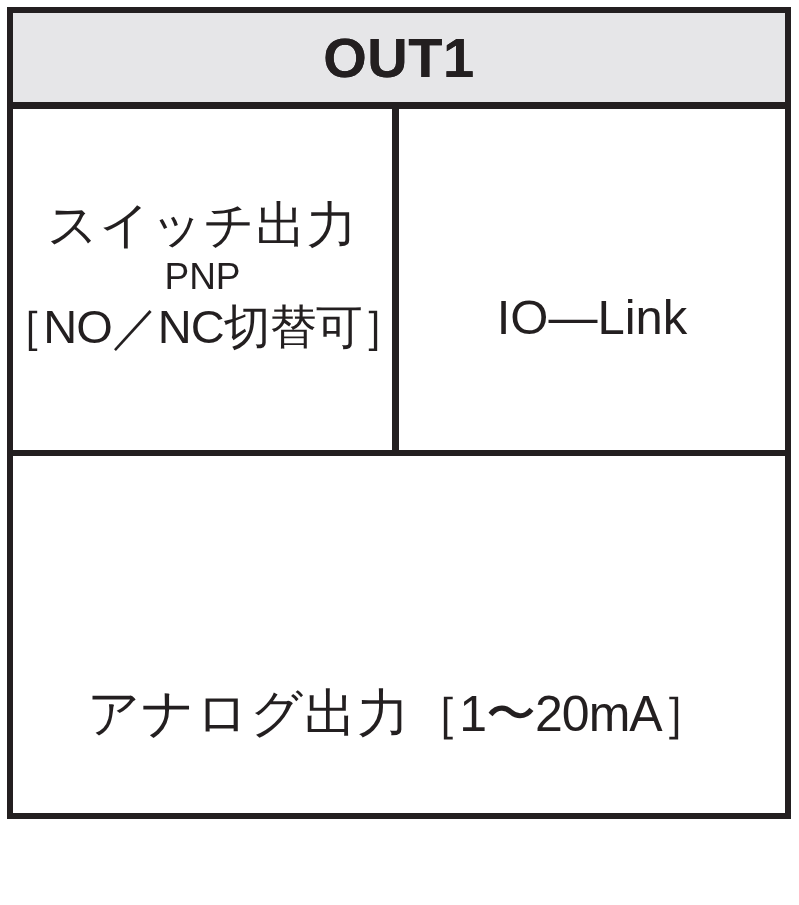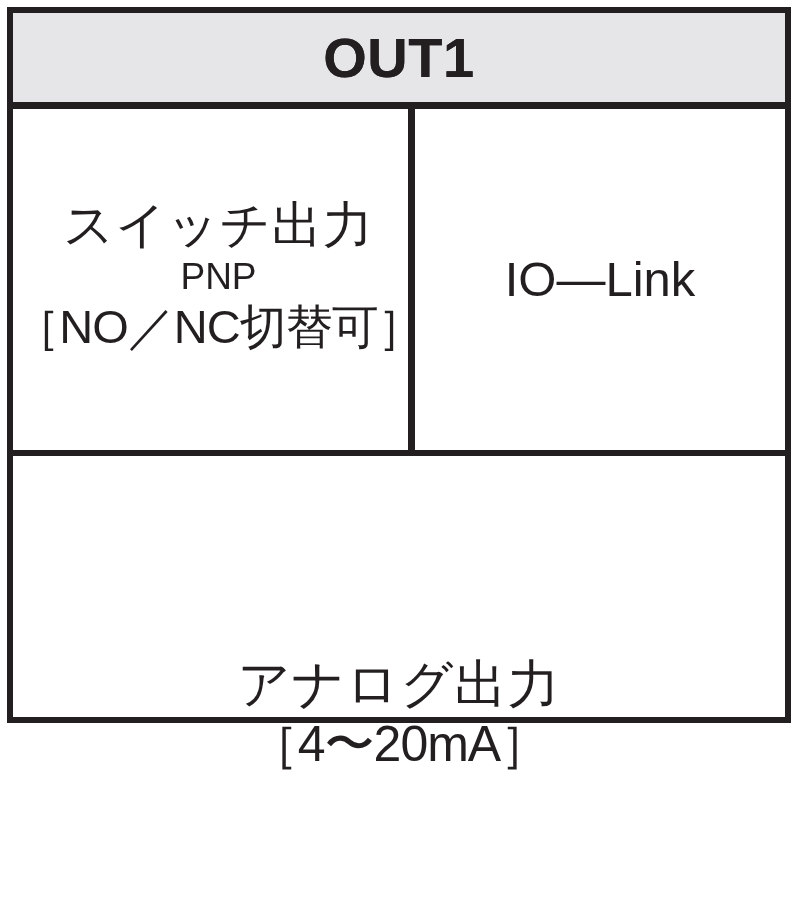--- a/index.html
+++ b/index.html
@@ -10,21 +10,21 @@
     height: 905px;
     background: #ffffff;
     font-family: "Liberation Sans", "DejaVu Sans", sans-serif;
   }
 
   #spec-table {
     position: absolute;
     left: 7px;
     top: 7px;
     width: 784px;
-    height: 716px;
+    height: 812px;
     border: 6px solid #231f20;
     background: #ffffff;
   }
 
   
   .header-band {
     position: absolute;
     left: 0;
     width: 772px;
     background: #e6e6e8;
@@ -58,40 +58,40 @@
 
   #out1-cell-switch {
     width: 386px;
     height: 100%;
     border-right: 7px solid #231f20;
     display: flex;
     flex-direction: column;
     align-items: center;
     justify-content: center;
     padding-bottom: 8px;
-    margin-left: 16px;
   }
 
   #out1-cell-iolink {
     flex: 1;
     height: 100%;
     display: flex;
     align-items: center;
     justify-content: center;
+    margin-top: 38px;
   }
 
   
   #out2-body {
     position: absolute;
     left: 0;
     top: 541px;
     width: 772px;
     height: 334px;
     display: flex;
-    flex-direction: column;
+    flex-direction: row;
     align-items: center;
     justify-content: center;
     padding-bottom: 14px;
   }
 
   
   .cell-text {
     color: #231f20;
     text-align: center;
     line-height: 1.18;
@@ -123,16 +123,16 @@
 
     <div id="out1-cell-iolink">
       <div class="cell-text iolink">IO―Link</div>
     </div>
 
   </div>
 
 
   <div id="out2-body">
     <div class="cell-text jp-line-big">アナログ出力</div>
-    <div class="cell-text brk-line-big">［4〜20mA］</div>
+    <div class="cell-text brk-line-big">［1〜20mA］</div>
   </div>
 
 </div>
 
 </body></html>

